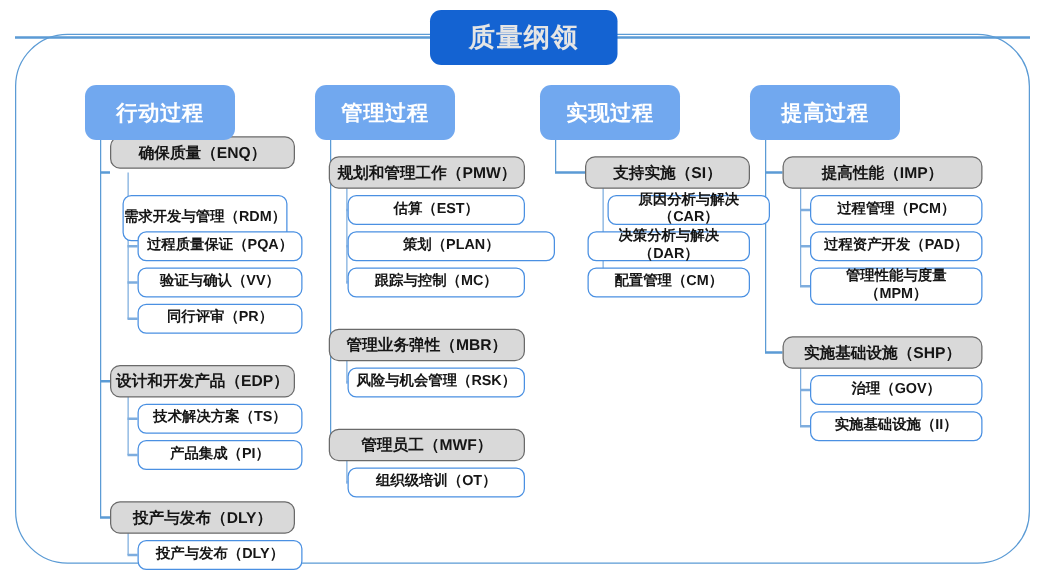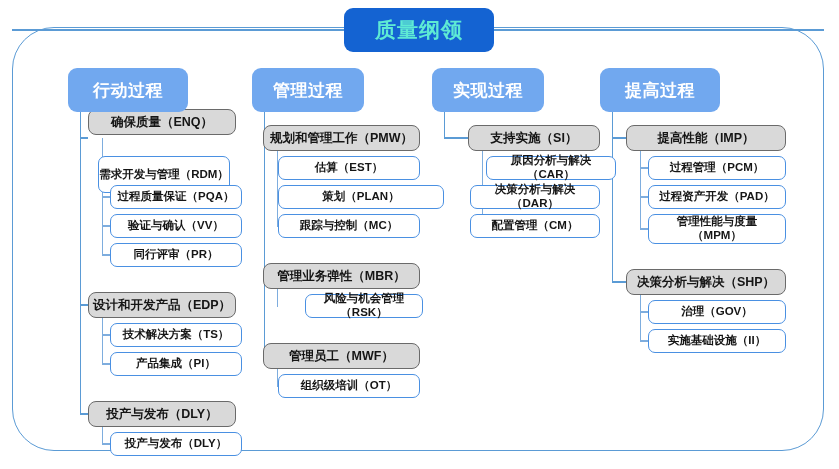--- a/index.html
+++ b/index.html
@@ -36,21 +36,21 @@
     position: absolute;
     left: 344px;
     top: 8px;
     width: 150px;
     height: 44px;
     background: #1463d2;
     border-radius: 9px;
     display: flex;
     align-items: center;
     justify-content: center;
-    color: #5eead4;
+    color: #e5e5e5;
     font-size: 21px;
     font-weight: bold;
     letter-spacing: 1px;
     z-index: 6;
   }
   .title-lead {
     position: absolute;
     top: 29px;
     height: 1.6px;
     background: #5b9bd5;
@@ -179,21 +179,21 @@
       <div class="child-stub" style="left: 277px; top: 167.3px; width: 1px;"></div>
       <div class="child-box" style="left: 278px; top: 156px; width: 142px; height: 24px;">估算（EST）</div>
       <div class="child-stub" style="left: 277px; top: 196.3px; width: 1px;"></div>
       <div class="child-box" style="left: 278px; top: 185px; width: 166px; height: 24px;">策划（PLAN）</div>
       <div class="child-stub" style="left: 277px; top: 225.3px; width: 1px;"></div>
       <div class="child-box" style="left: 278px; top: 214px; width: 142px; height: 24px;">跟踪与控制（MC）</div>
       <div class="child-spine" style="left: 277px; top: 138px; height: 88px;"></div>
       <div class="stub" style="left: 264px; top: 275.3px;"></div>
       <div class="parent-box" style="left: 263px; top: 263px; width: 157px; height: 26px;">管理业务弹性（MBR）</div>
       <div class="child-stub" style="left: 277px; top: 305.3px; width: 1px;"></div>
-      <div class="child-box" style="left: 278px; top: 294px; width: 118px; height: 24px; margin-left: 27px;">风险与机会管理（RSK）</div>
+      <div class="child-box" style="left: 278px; top: 294px; width: 142px; height: 24px;">风险与机会管理（RSK）</div>
       <div class="child-spine" style="left: 277px; top: 276px; height: 30px;"></div>
       <div class="stub" style="left: 264px; top: 355.3px;"></div>
       <div class="parent-box" style="left: 263px; top: 343px; width: 157px; height: 26px;">管理员工（MWF）</div>
       <div class="child-stub" style="left: 277px; top: 385.3px; width: 1px;"></div>
       <div class="child-box" style="left: 278px; top: 374px; width: 142px; height: 24px;">组织级培训（OT）</div>
       <div class="child-spine" style="left: 277px; top: 356px; height: 30px;"></div>
       <div class="col-spine" style="left: 264px; top: 112px; height: 244px;"></div>
       <div class="col-header" style="left: 432px; top: 68px; width: 112px;">实现过程</div>
       <div class="stub" style="left: 444px; top: 137.3px; width: 24px;"></div>
       <div class="parent-box" style="left: 468px; top: 125px; width: 132px; height: 26px;">支持实施（SI）</div>
@@ -209,21 +209,21 @@
       <div class="stub" style="left: 612px; top: 137.3px; width: 14px;"></div>
       <div class="parent-box" style="left: 626px; top: 125px; width: 160px; height: 26px;">提高性能（IMP）</div>
       <div class="child-stub" style="left: 640px; top: 167.3px; width: 8px;"></div>
       <div class="child-box" style="left: 648px; top: 156px; width: 138px; height: 24px;">过程管理（PCM）</div>
       <div class="child-stub" style="left: 640px; top: 196.3px; width: 8px;"></div>
       <div class="child-box" style="left: 648px; top: 185px; width: 138px; height: 24px;">过程资产开发（PAD）</div>
       <div class="child-stub" style="left: 640px; top: 228.3px; width: 8px;"></div>
       <div class="child-box" style="left: 648px; top: 214px; width: 138px; height: 30px;">管理性能与度量<br>（MPM）</div>
       <div class="child-spine" style="left: 640px; top: 138px; height: 91px;"></div>
       <div class="stub" style="left: 612px; top: 281.3px; width: 14px;"></div>
-      <div class="parent-box" style="left: 626px; top: 269px; width: 160px; height: 26px;">决策分析与解决（SHP）</div>
+      <div class="parent-box" style="left: 626px; top: 269px; width: 160px; height: 26px;">实施基础设施（SHP）</div>
       <div class="child-stub" style="left: 640px; top: 311.3px; width: 8px;"></div>
       <div class="child-box" style="left: 648px; top: 300px; width: 138px; height: 24px;">治理（GOV）</div>
       <div class="child-stub" style="left: 640px; top: 340.3px; width: 8px;"></div>
       <div class="child-box" style="left: 648px; top: 329px; width: 138px; height: 24px; text-align: right;">实施基础设施（II）</div>
       <div class="child-spine" style="left: 640px; top: 282px; height: 59px;"></div>
       <div class="col-spine" style="left: 612px; top: 112px; height: 170px;"></div>
     </div>
 
 </div>
 

